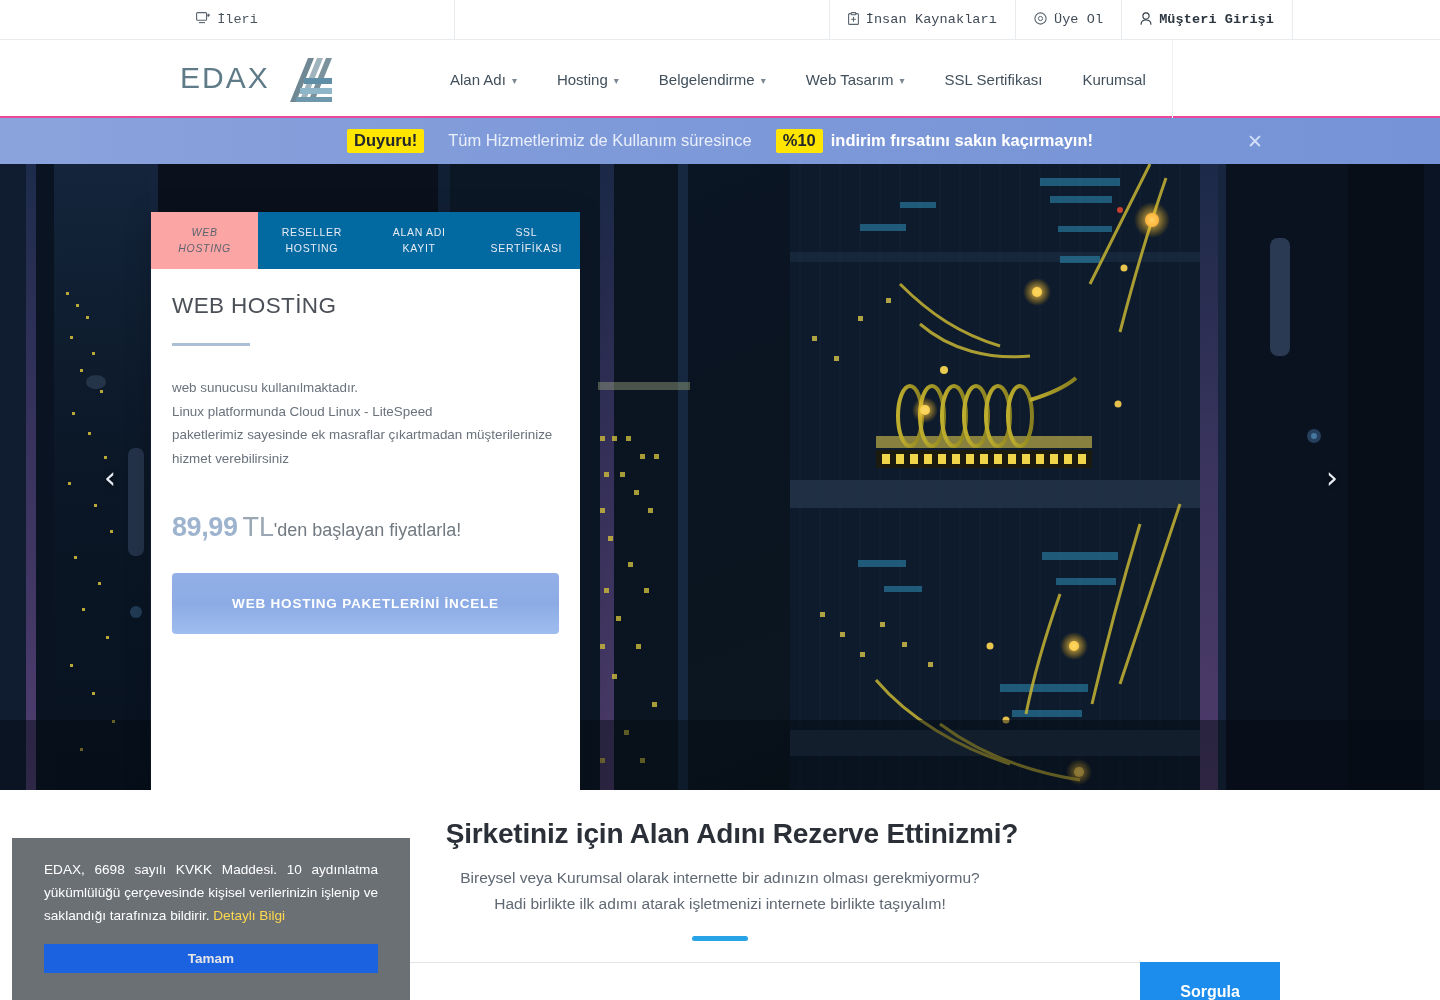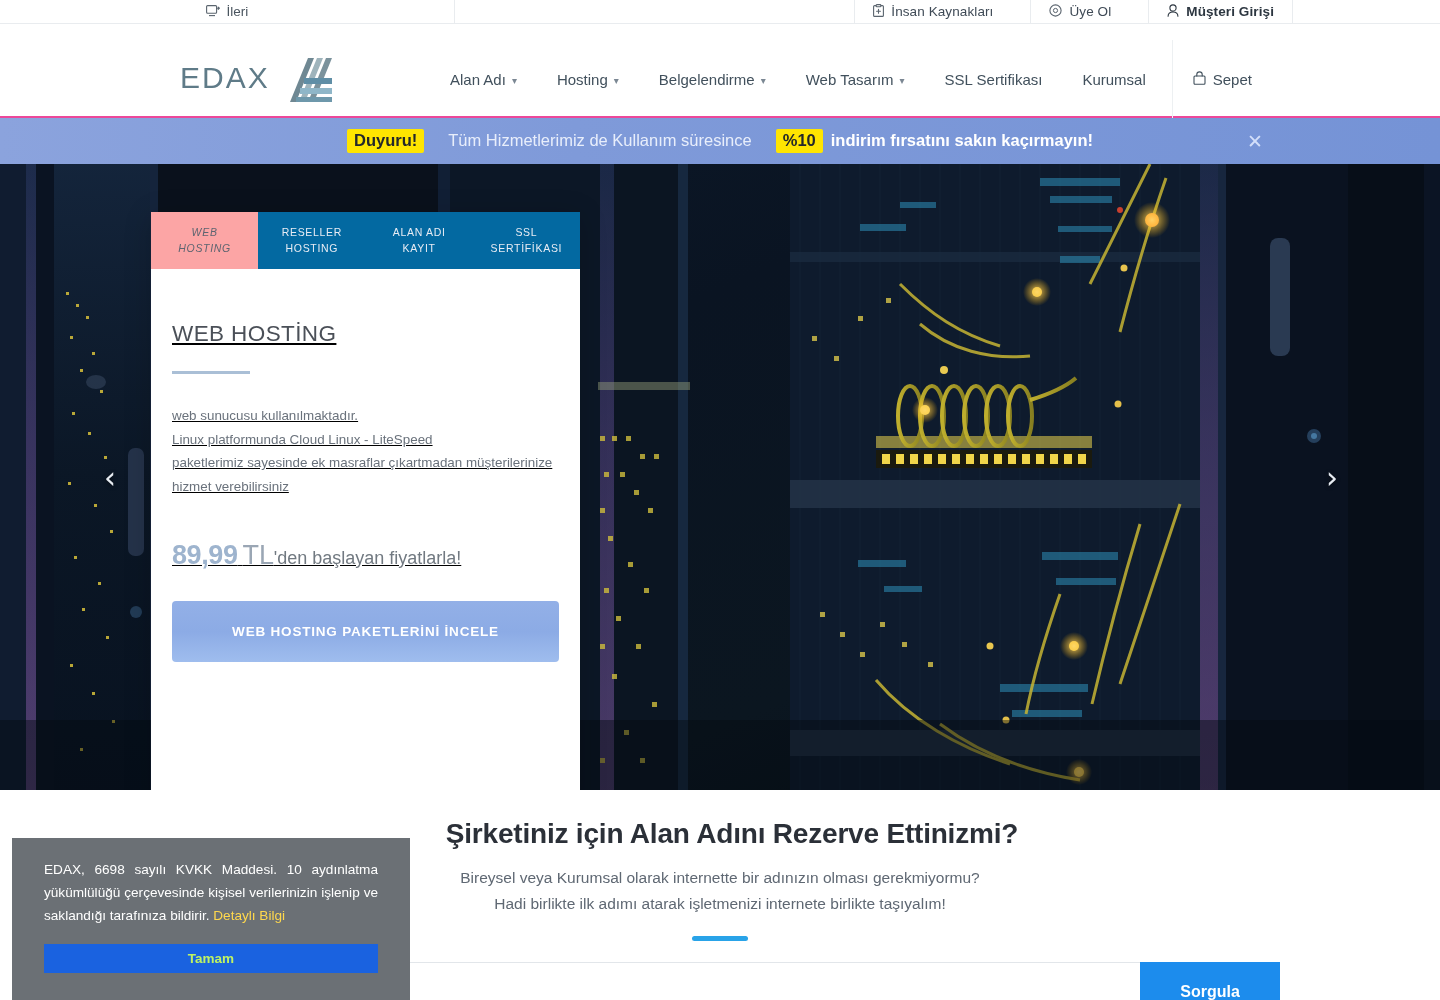--- a/index.html
+++ b/index.html
@@ -8,37 +8,37 @@
     width: 1440px; height: 1000px;
     font-family: "Liberation Sans", sans-serif;
     background: #ffffff;
     overflow: hidden;
   }
   #root { position: relative; width: 1440px; height: 1000px; overflow: hidden; }
 
   
   .topbar {
     position: absolute; top: 0; left: 0;
-    width: 1440px; height: 24px;
+    width: 1440px; height: 40px;
     background: #ffffff;
     border-bottom: 1px solid #e9ecef;
-    display: flex; align-items: stretch;
+    display: flex; align-items: stretch; font-family: Liberation Mono, monospace;
   }
   .topbar-left {
     width: 455px; display: flex; align-items: center; justify-content: center;
     border-right: 1px solid #e9ecef;
   }
   .topbar-spacer { flex: 1; }
   .tb-item {
     display: flex; align-items: center; gap: 7px;
     padding: 0 18px;
     font-size: 13.5px; color: #3f4a56; letter-spacing: .1px;
     border-left: 1px solid #e9ecef;
     height: 100%;
-    cursor: pointer; white-space: nowrap; margin-left: 19px;
+    cursor: pointer; white-space: nowrap;
   }
   .tb-item:first-child { border-left: none; }
   .tb-item.bold { font-weight: 700; color: #2c3640; }
   .tb-end { width: 148px; border-left: 1px solid #e9ecef; }
   .tb-ico { font-size: 12px; color: #5a646e; display: inline-block; line-height: 1; }
   .ileri-wrap { display: flex; align-items: center; gap: 7px; font-size: 13.5px; color: #4a555f; cursor: pointer; }
 
   
   .navbar {
     position: absolute; top: 40px; left: 0;
@@ -119,21 +119,21 @@
     background: #ffffff; z-index: 5;
     box-shadow: 0 4px 26px rgba(0,0,0,.18);
   }
   .hcard-tabs { display: flex; height: 57px; width: 100%; }
   .htab {
     flex: 1; display: flex; flex-direction: column; align-items: center; justify-content: center;
     font-size: 10.5px; letter-spacing: .7px; line-height: 1.45;
     color: #e8ecf4; background: #0369a1; cursor: pointer; text-align: center;
   }
   .htab.active { background: #fca5a5; color: #5d6470; font-style: italic; }
-  .hcard-body { padding: 52px 22px 0 21px; text-decoration: underline; }
+  .hcard-body { padding: 24px 22px 0 21px; }
   .hcard-title {
     font-size: 22.5px; color: #4b5058; letter-spacing: .4px; font-weight: 400;
   }
   .hcard-rule { width: 78px; height: 3px; background: #aabfd6; margin: 24px 0 0 0; }
   .hcard-desc {
     margin-top: 30px; font-size: 13.4px; line-height: 23.5px; color: #6a727c;
   }
   .hcard-price { margin-top: 42px; font-size: 18px; color: #717981; }
   .price-num { font-size: 27px; color: #9eb4ce; font-weight: 700; letter-spacing: -.4px; }
   .price-cur { font-size: 27px; color: #9aa6b4; font-weight: 300; letter-spacing: -.2px; }
@@ -180,21 +180,21 @@
     width: 398px; height: 162px;
     background: #6b7075; z-index: 40;
     padding: 20px 32px 0 32px;
   }
   .kvkk-text {
     font-size: 13.6px; line-height: 23px; color: #ffffff; text-align: justify;
   }
   .kvkk-link { color: #ffd84d; cursor: pointer; }
   .kvkk-btn {
     margin-top: 17px; width: 334px; height: 29px; border: none;
-    background: #1a62e0; color: #bef264; font-size: 13.5px; font-weight: 700;
+    background: #1a62e0; color: #e5e5e5; font-size: 13.5px; font-weight: 700;
     cursor: pointer; font-family: "Liberation Sans", sans-serif;
   }
 </style>
 </head>
 <body>
 
 <div id="root">
 
   <div class="topbar">
     <div class="topbar-left">
@@ -277,29 +277,20 @@
         <span>Web Tasarım</span>
         <span class="caret">▾</span>
       </div>
       <div class="nav-link">
         <span>SSL Sertifikası</span>
       </div>
       <div class="nav-link">
         <span>Kurumsal</span>
       </div>
       <div class="nav-sep"></div>
-      <div class="nav-cart">
-        <span class="tb-ico">
-          <svg width="13" height="14" viewBox="0 0 13 14" fill="none" aria-hidden="true">
-            <path d="M3.8 5V3.6a2.7 2.7 0 0 1 5.4 0V5" stroke="#41505c" stroke-width="1.1" stroke-linecap="round"></path>
-            <rect x="1" y="5" width="11" height="8.3" rx="1" stroke="#41505c" stroke-width="1.1"></rect>
-          </svg>
-        </span>
-        <span>Sepet</span>
-      </div>
     </div>
   </div>
 
   <div class="announce">
     <div class="announce-inner">
       <span class="mark">Duyuru!</span>
       <span class="an-mid">Tüm Hizmetlerimiz de Kullanım süresince</span>
       <span class="mark">%10</span>
       <span class="an-end">indirim fırsatını sakın kaçırmayın!</span>
     </div>

